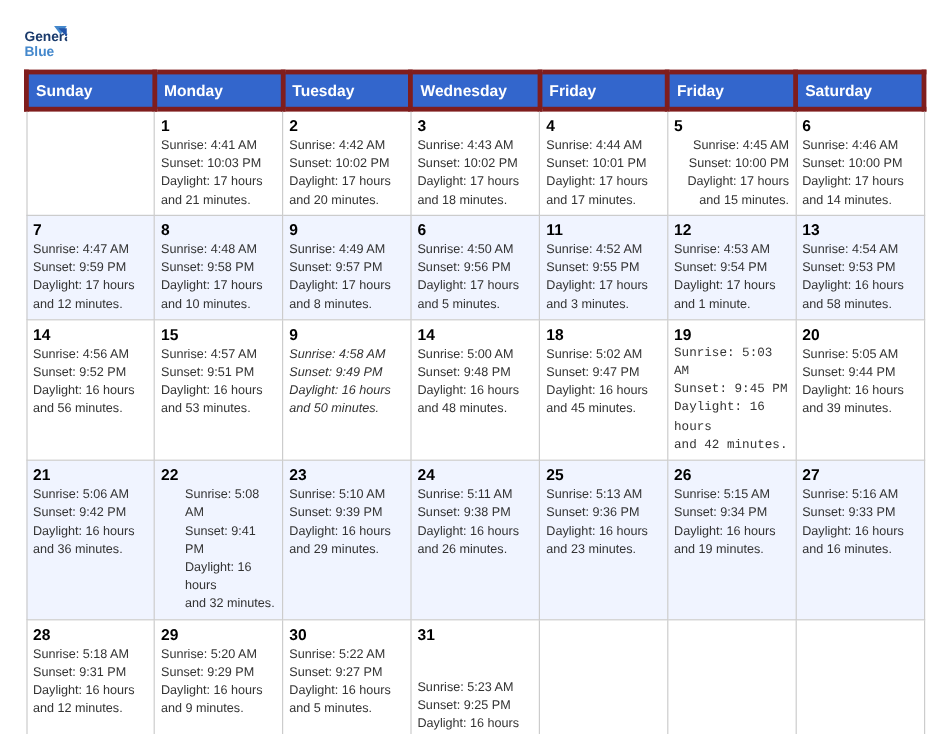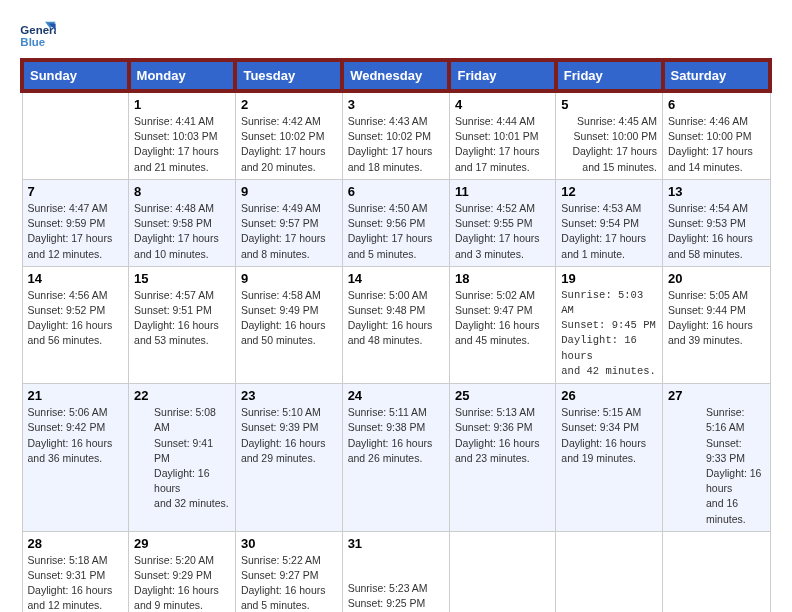--- a/index.html
+++ b/index.html
@@ -229,21 +229,21 @@
         </td>
         <td>
           <div class="day-num">15</div>
           <div class="day-info" style="white-space: pre-line;">Sunrise: 4:57 AM
 Sunset: 9:51 PM
 Daylight: 16 hours
 and 53 minutes.</div>
         </td>
         <td>
           <div class="day-num">9</div>
-          <div class="day-info" style="white-space: pre-line;">Sunrise: 4:58 AM
+          <div class="day-info" style="white-space: pre-line; font-style: italic;">Sunrise: 4:58 AM
 Sunset: 9:49 PM
 Daylight: 16 hours
 and 50 minutes.</div>
         </td>
         <td>
           <div class="day-num">14</div>
           <div class="day-info" style="white-space: pre-line;">Sunrise: 5:00 AM
 Sunset: 9:48 PM
 Daylight: 16 hours
 and 48 minutes.</div>
@@ -308,21 +308,21 @@
         </td>
         <td>
           <div class="day-num">26</div>
           <div class="day-info" style="white-space: pre-line;">Sunrise: 5:15 AM
 Sunset: 9:34 PM
 Daylight: 16 hours
 and 19 minutes.</div>
         </td>
         <td>
           <div class="day-num">27</div>
-          <div class="day-info" style="white-space: pre-line; margin-left: 38px;">Sunrise: 5:16 AM
+          <div class="day-info" style="white-space: pre-line;">Sunrise: 5:16 AM
 Sunset: 9:33 PM
 Daylight: 16 hours
 and 16 minutes.</div>
         </td>
       </tr>
       <tr>
         <td>
           <div class="day-num">28</div>
           <div class="day-info" style="white-space: pre-line;">Sunrise: 5:18 AM
 Sunset: 9:31 PM

